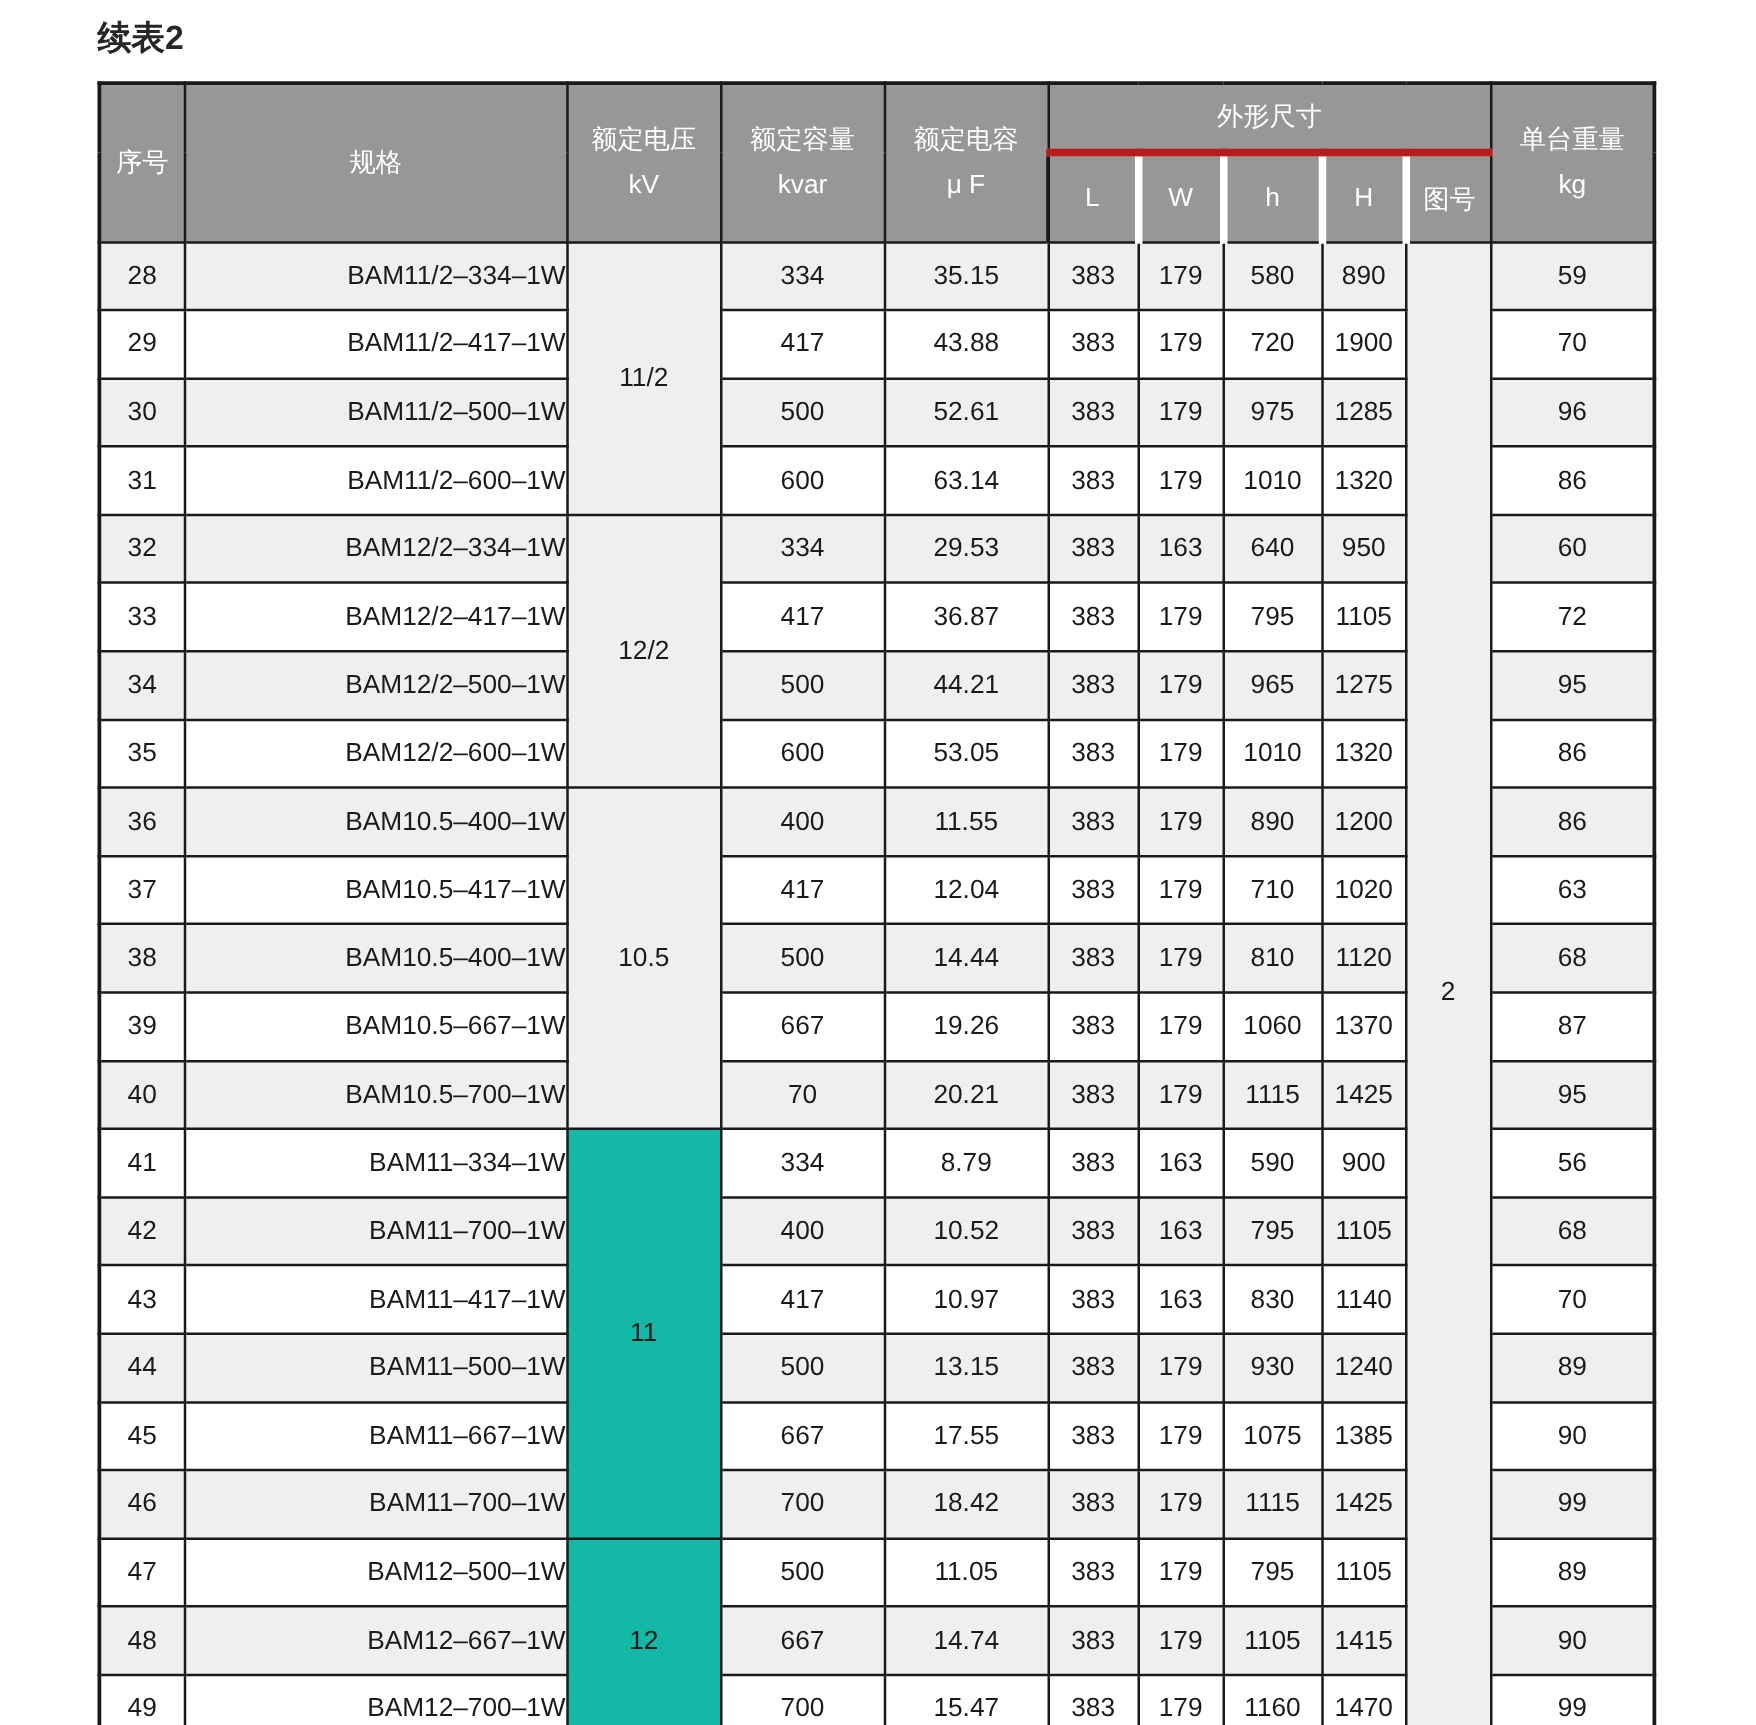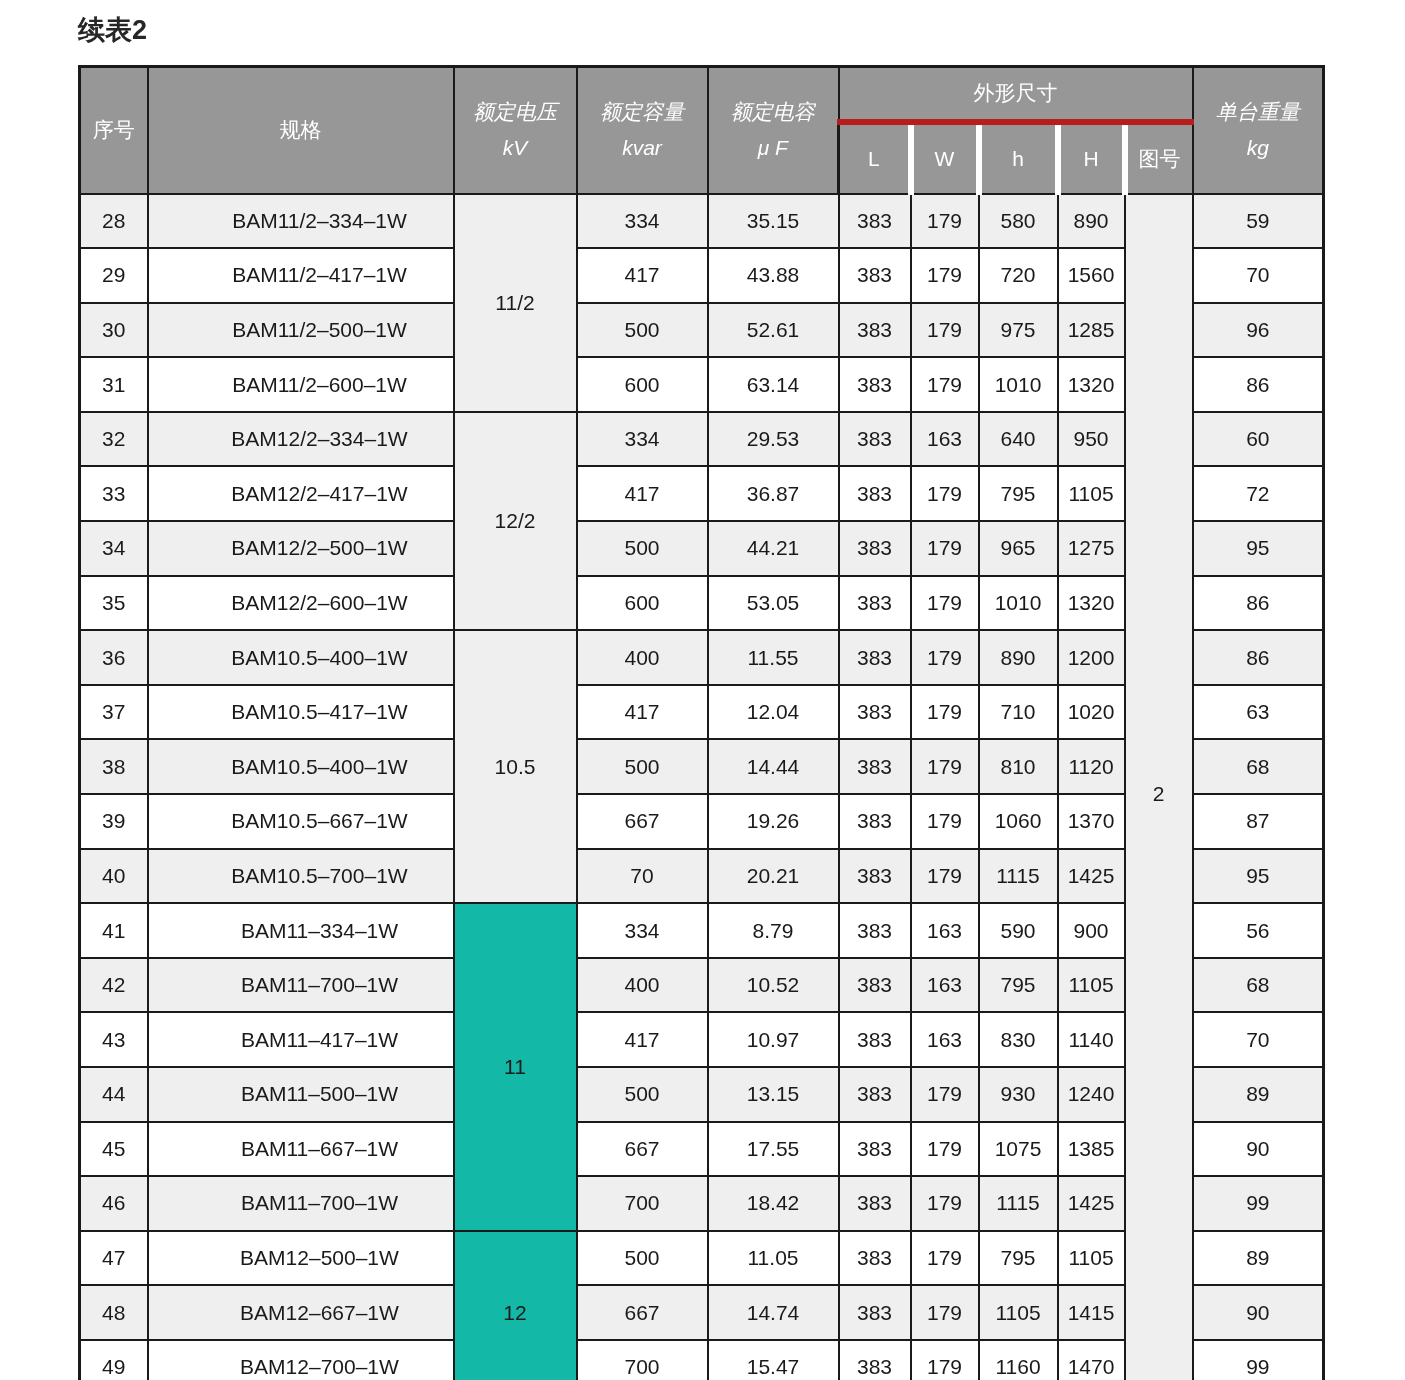--- a/index.html
+++ b/index.html
@@ -6,26 +6,26 @@
   .page{position:relative;width:1405px;height:1380px;background:#ffffff;
         font-family:"Liberation Sans","DejaVu Sans",sans-serif;color:#1a1a1a;padding-left:34px;}
   .title{position:absolute;left:78px;top:12px;font-size:27px;font-weight:bold;color:#262626;}
   table.spec{position:absolute;left:78px;top:65px;width:1244px;
              border-collapse:collapse;table-layout:fixed;
              border:3px solid #1a1a1a;}
   th,td{border:2px solid #1a1a1a;padding:0;}
   thead th{background:#979797;color:#ffffff;font-weight:normal;font-size:21px;text-align:center;}
   thead tr.t1{height:55px;}
   thead tr.t2{height:72px;}
-  th .hl{line-height:36px;font-style:italic;}
+  th .hl{line-height:36px;}
   th.dims{border-bottom:6px solid #b91c1c;}
   th.s1{border-left:3px solid #1a1a1a;border-right:6px solid #ffffff;}
   th.s2,th.s3,th.s4{border-right:6px solid #ffffff;}
   tbody td{font-size:21px;text-align:center;height:52.6px;background:#ffffff;}
-  td.spec-cell{text-align:center;padding-left:38px;}
+  td.spec-cell{text-align:right;padding-left:38px;}
   tr.g td{background:#efefef;}
   td.vol,td.fig{background:#14b8a6;}
 </style>
 </head>
 <body>
 
 <div class="page">
   <div class="title">续表2</div>
 
   <table class="spec">
@@ -87,21 +87,21 @@
         <td>59</td>
       </tr>
       <tr>
         <td>29</td>
         <td class="spec-cell">BAM11/2–417–1W</td>
         <td>417</td>
         <td>43.88</td>
         <td>383</td>
         <td>179</td>
         <td>720</td>
-        <td>1560</td>
+        <td>1900</td>
         <td>70</td>
       </tr>
       <tr class="g">
         <td>30</td>
         <td class="spec-cell">BAM11/2–500–1W</td>
         <td>500</td>
         <td>52.61</td>
         <td>383</td>
         <td>179</td>
         <td>975</td>

